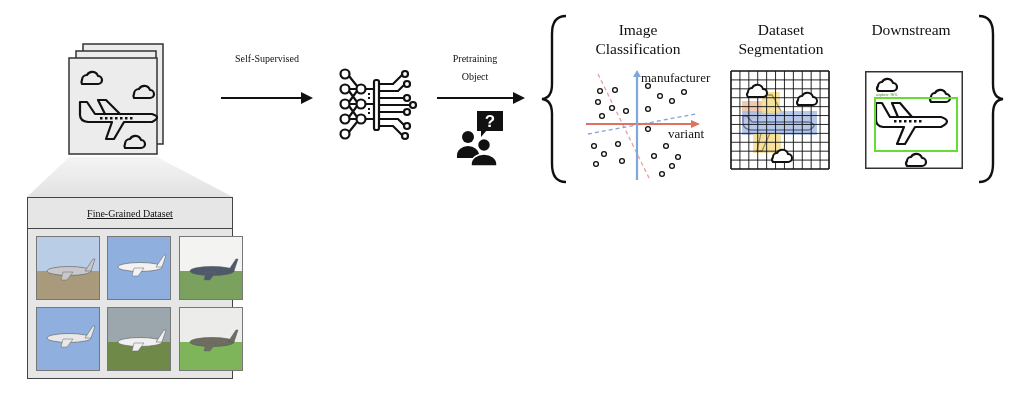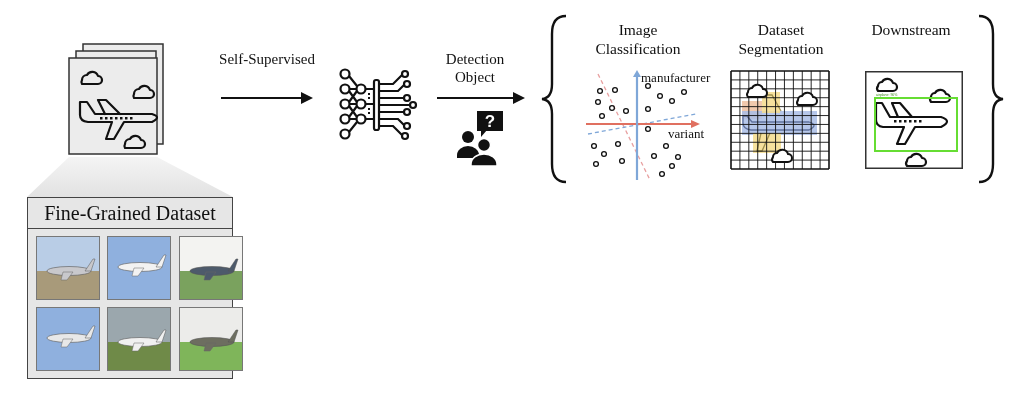--- a/index.html
+++ b/index.html
@@ -1,25 +1,25 @@
 <!DOCTYPE html>
 <html><head>
 <meta charset="utf-8">
 <style>
   html, body { margin:0; padding:0; background:#ffffff; }
   body { width:1024px; height:417px; position:relative; overflow:hidden;
          font-family:"Liberation Serif", "DejaVu Serif", serif; color:#111; }
   .abs { position:absolute; }
-  .label { font-size:15px; text-align:center; line-height:18px; white-space:nowrap; }
+  .label { font-size:10px; text-align:center; line-height:18px; white-space:nowrap; }
   .tlabel { font-size:15.5px; text-align:center; line-height:19px; white-space:nowrap; }
   svg { position:absolute; overflow:visible; }
   .ds-panel { position:absolute; left:27px; top:197px; width:206px; height:182px;
               background:#e6e6e6; border:1.5px solid #444; box-sizing:border-box; }
-  .ds-title { height:30px; border-bottom:1.5px solid #444; font-size:20px;
-              display:flex; align-items:center; justify-content:center; }
+  .ds-title { height:30px; border-bottom:1.5px solid #444; font-size:10px;
+              display:flex; align-items:center; justify-content:center;text-decoration:underline; }
   .thumb { position:absolute; width:64px; height:64px; border:1px solid #777; box-sizing:border-box; overflow:hidden; }
 </style>
 </head>
 <body>
 
 <svg style="left:68px;top:42px" width="100" height="120" viewBox="0 0 100 120">
   <rect x="15" y="2" width="80" height="100" fill="#ececec" stroke="#333" stroke-width="1.5"></rect>
   <rect x="8" y="9" width="80" height="100" fill="#ececec" stroke="#333" stroke-width="1.5"></rect>
   <rect x="1" y="16" width="88" height="96" fill="#ececec" stroke="#333" stroke-width="1.5"></rect>
   <g fill="none" stroke="#111" stroke-width="2.2" stroke-linejoin="round" stroke-linecap="round">
@@ -132,21 +132,21 @@
   </g>
   <g fill="#111">
       <rect x="30" y="25" width="2" height="2"></rect>
       <rect x="30" y="29" width="2" height="2"></rect>
       <rect x="30" y="40" width="2" height="2"></rect>
       <rect x="30" y="44" width="2" height="2"></rect>
     </g>
 </svg>
 
 <div class="abs label" style="left:430px;top:50px;width:90px;">
-  <div>Detection</div>
+  <div>Pretraining</div>
   <div>Object</div>
 </div>
 <svg style="left:437px;top:92px" width="88" height="12">
   <line x1="0" y1="6" x2="78" y2="6" stroke="#111" stroke-width="2"></line>
   <polygon points="76,0 88,6 76,12" fill="#111"></polygon>
 </svg>
 
 <svg style="left:457px;top:110px" width="50" height="56" viewBox="0 0 50 56">
   <rect x="20" y="1" width="26" height="20" fill="#111"></rect>
   <polygon points="24,20 30,20 24,27" fill="#111"></polygon>

